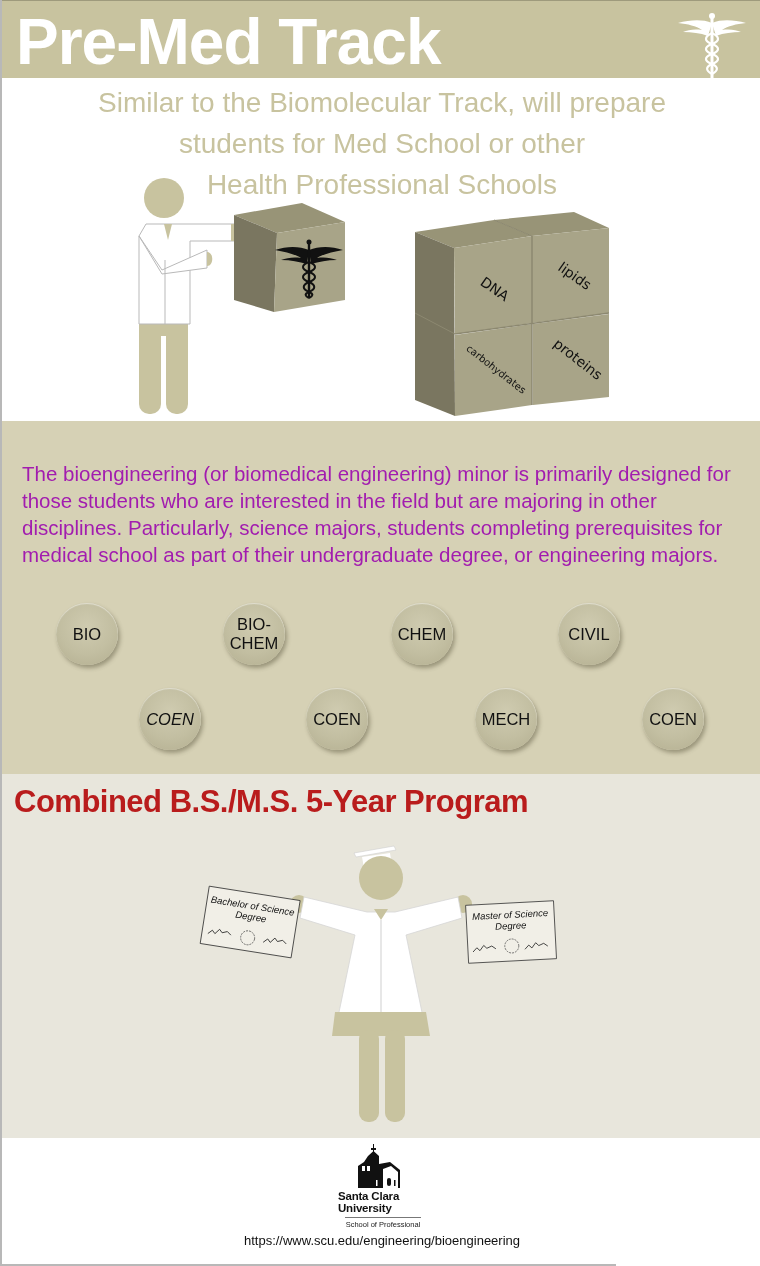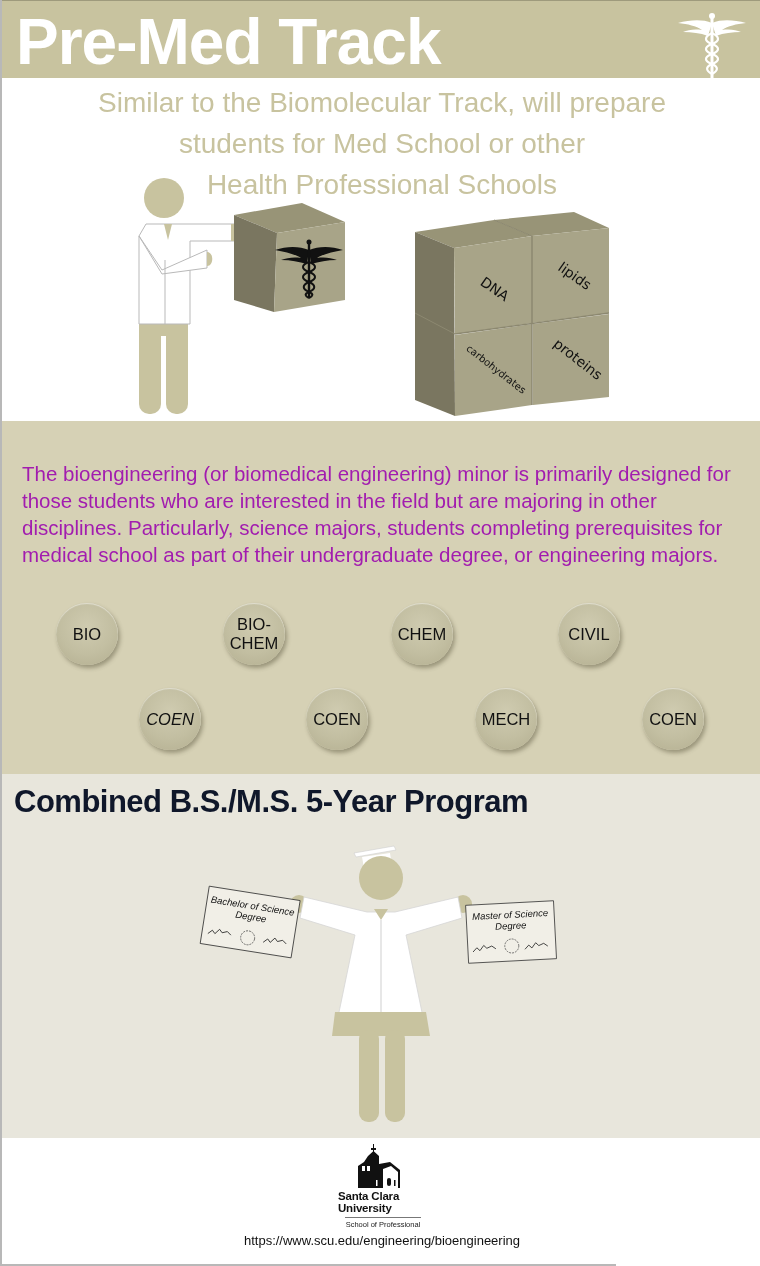--- a/index.html
+++ b/index.html
@@ -20,21 +20,21 @@
 
   
   .minor { position: absolute; left: 0; top: 421px; width: 760px; height: 353px; background: #d6d1b5; }
   .minor .heading { position: absolute; left: 12px; top: 2px; font-size: 31px; font-weight: 700; color: #ffffff; letter-spacing: -0.5px; }
   .minor .body { position: absolute; left: 20px; top: 39px; width: 720px; font-size: 20.5px; line-height: 27px; color: #a21caf; }
 
   .chip { position: absolute; width: 62px; height: 62px; border-radius: 50%; background: radial-gradient(circle at 50% 38%, #cfcbb0 0%, #c2bea1 55%, #b3ae90 100%); box-shadow: 2px 3px 4px rgba(80,75,50,0.45), inset 0 1px 1px rgba(255,255,255,0.5); display: flex; align-items: center; justify-content: center; text-align: center; font-size: 16.5px; line-height: 19px; color: #111; cursor: pointer; }
 
   
   .combined { position: absolute; left: 0; top: 774px; width: 760px; height: 364px; background: #e8e6dc; }
-  .combined .heading { position: absolute; left: 12px; top: 10px; font-size: 31px; font-weight: 700; color: #0f172a; letter-spacing: -0.5px; }
+  .combined .heading { position: absolute; left: 12px; top: 10px; font-size: 31px; font-weight: 700; color: #b91c1c; letter-spacing: -0.5px; }
   .combined svg { position: absolute; left: 0; top: 0; }
 
   
   .footer { position: absolute; left: 0; top: 1138px; width: 760px; height: 126px; background: #ffffff; }
   .logo { position: absolute; left: 336px; top: 4px; width: 90px; height: 90px; }
   .logo .name { position: absolute; left: 0; top: 48px; width: 90px; text-align: left; font-size: 11.5px; font-weight: 700; line-height: 12px; color: #111; letter-spacing: -0.2px; }
   .logo .rule { position: absolute; left: 7px; top: 75px; width: 76px; height: 1px; background: #777; }
   .logo .school { position: absolute; left: 0; top: 78px; width: 90px; text-align: center; font-size: 7.5px; color: #222; }
   .url { position: absolute; left: 0; top: 95px; width: 760px; text-align: center; font-size: 13px; color: #111; }
 </style>

